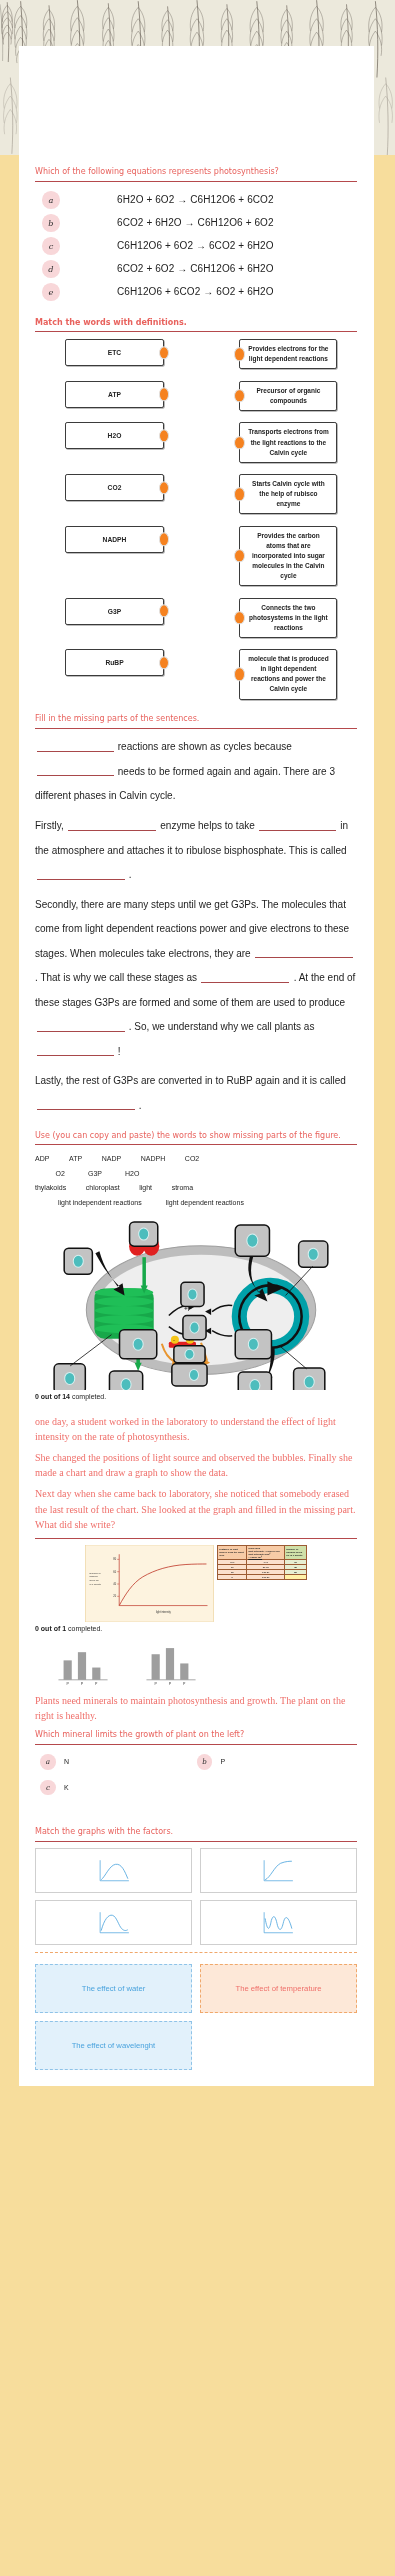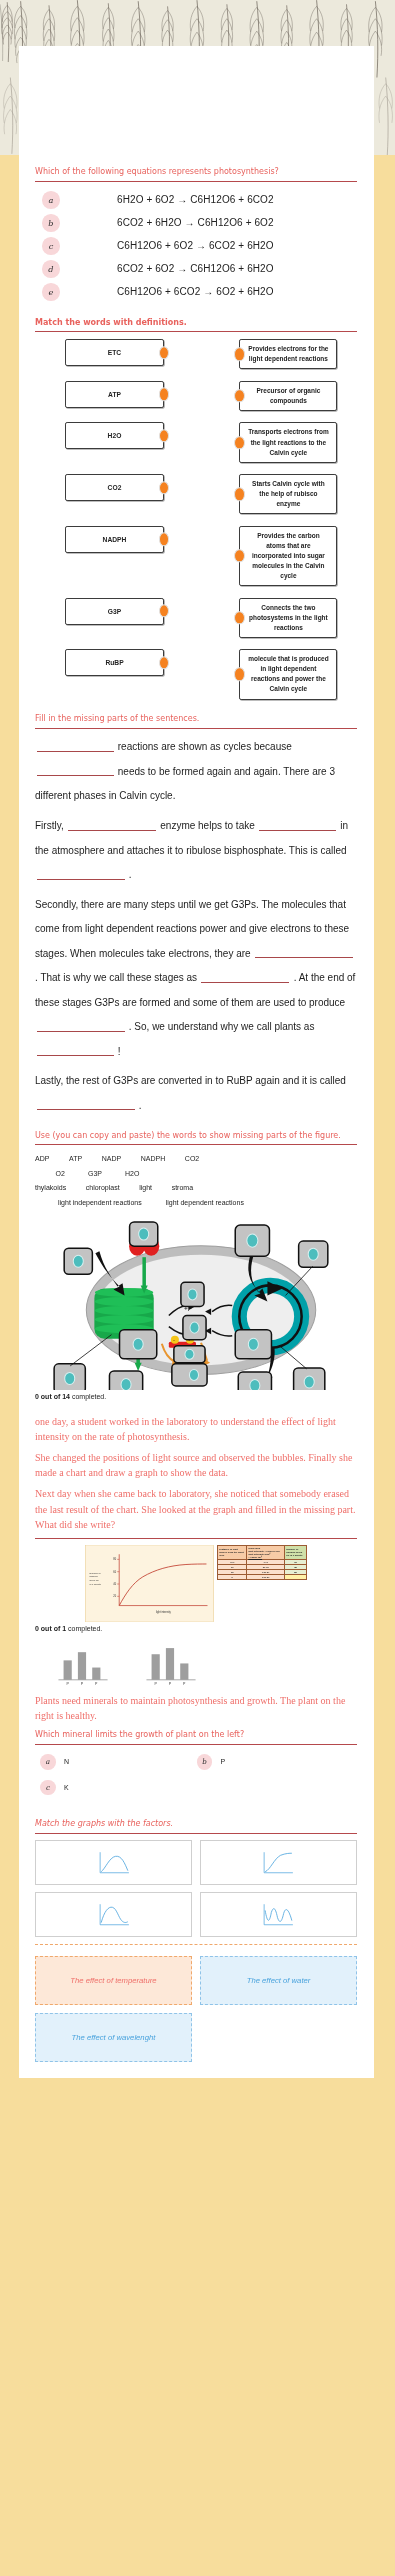--- a/index.html
+++ b/index.html
@@ -759,21 +759,21 @@
           <div class="mq-bullet">b</div>
           <div class="mq-label">P</div>
         </div>
         <div class="mq-item">
           <div class="mq-bullet">c</div>
           <div class="mq-label">K</div>
         </div>
       </div>
     </div>
 
-    <div style="margin-top:20px;font-style:italic;">
+    <div style="margin-top:28px;">
       <div class="prompt">Match the graphs with the factors.</div>
       <div class="rule"></div>
 
       <div class="gm-grid">
         <div class="gm-cell">
           <svg width="38" height="30" viewBox="0 0 74 58">
             <line x1="10" y1="8" x2="10" y2="48" stroke="#4aa3dd" stroke-width="1.4"></line>
             <line x1="10" y1="48" x2="66" y2="48" stroke="#4aa3dd" stroke-width="1.4"></line>
             <path d="M12,46 C20,40 28,18 40,16 C52,14 58,30 64,44" fill="none" stroke="#4aa3dd" stroke-width="1.6"></path>
           </svg>
@@ -797,21 +797,21 @@
             <line x1="10" y1="8" x2="10" y2="48" stroke="#4aa3dd" stroke-width="1.4"></line>
             <line x1="10" y1="48" x2="66" y2="48" stroke="#4aa3dd" stroke-width="1.4"></line>
             <path d="M12,20 C16,44 20,46 24,24 C28,12 32,14 36,34 C40,46 44,44 48,26 C52,12 58,18 64,40" fill="none" stroke="#4aa3dd" stroke-width="1.6"></path>
           </svg>
         </div>
       </div>
 
       <div class="dash-divider"></div>
 
       <div class="fc-grid">
+        <div class="fc blue">The effect of water</div>
         <div class="fc peach">The effect of temperature</div>
-        <div class="fc blue">The effect of water</div>
         <div class="fc blue">The effect of wavelenght</div>
       </div>
     </div>
 
   </div>
 </div>
 
 
 </body></html>

